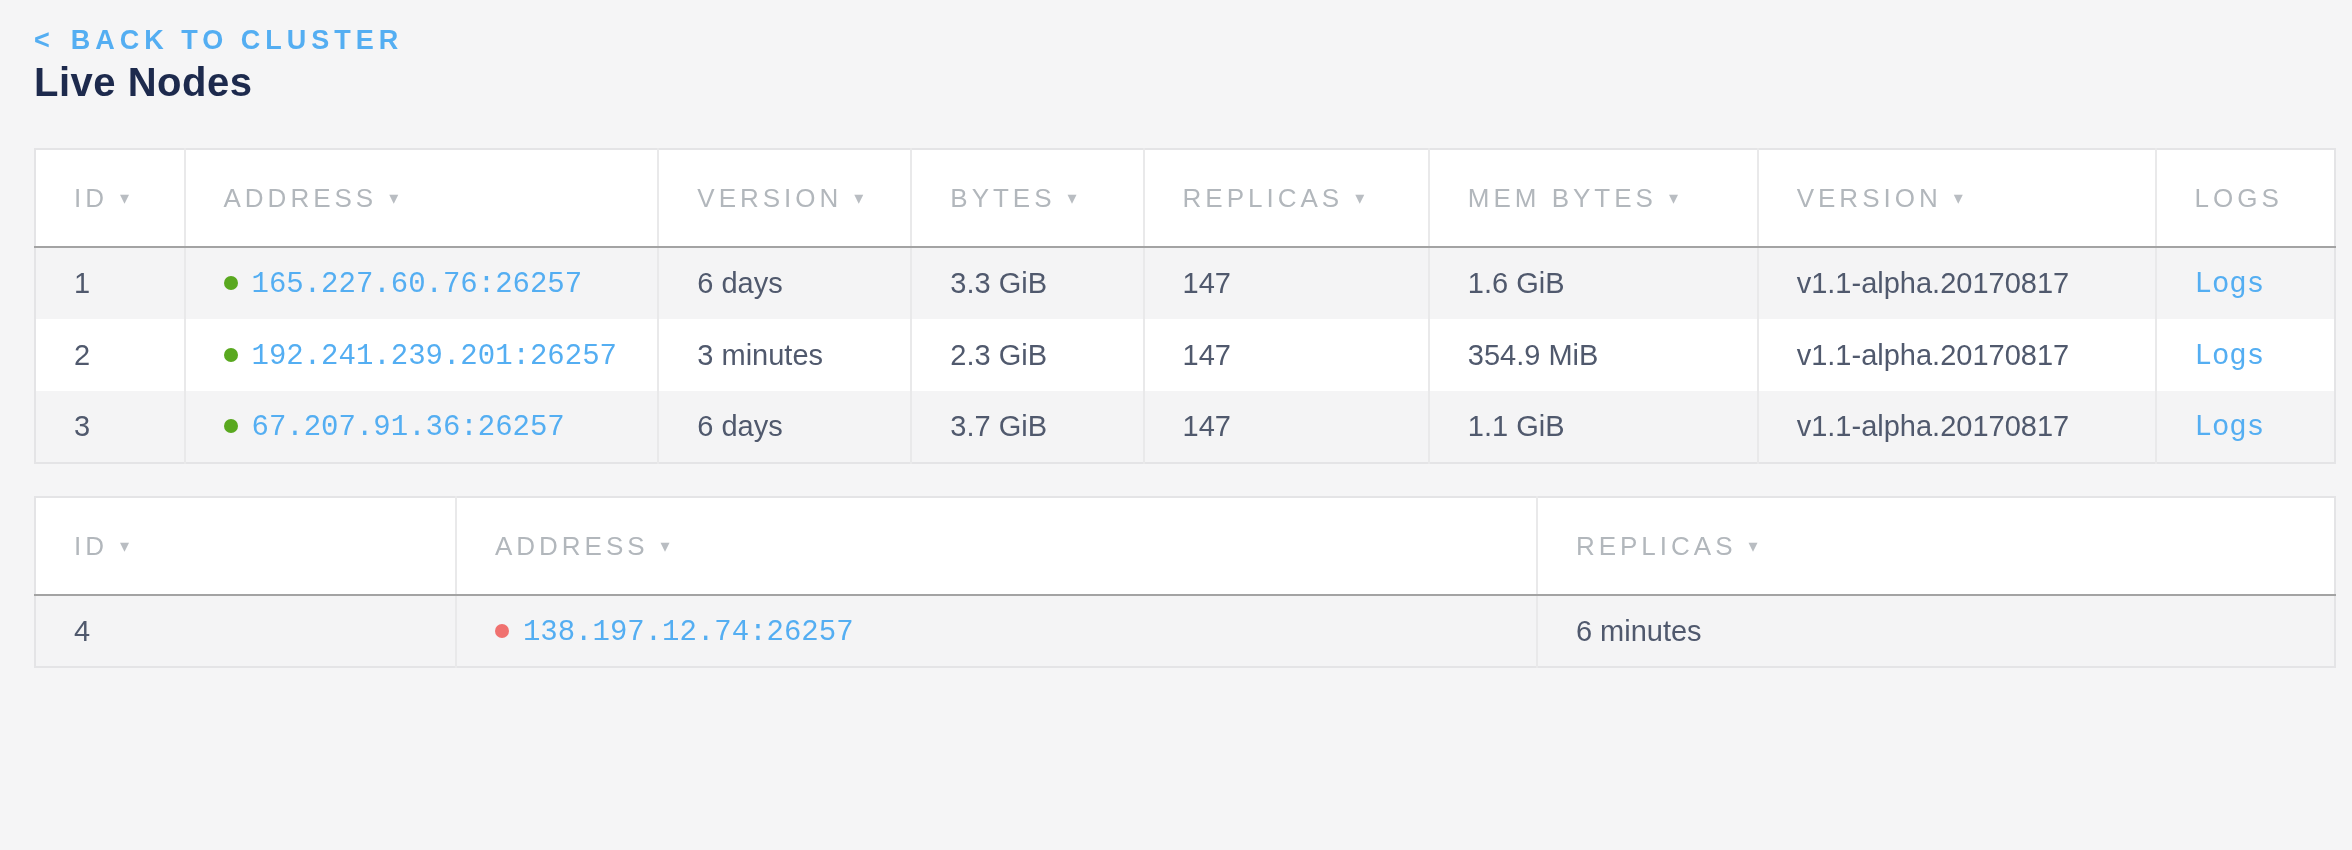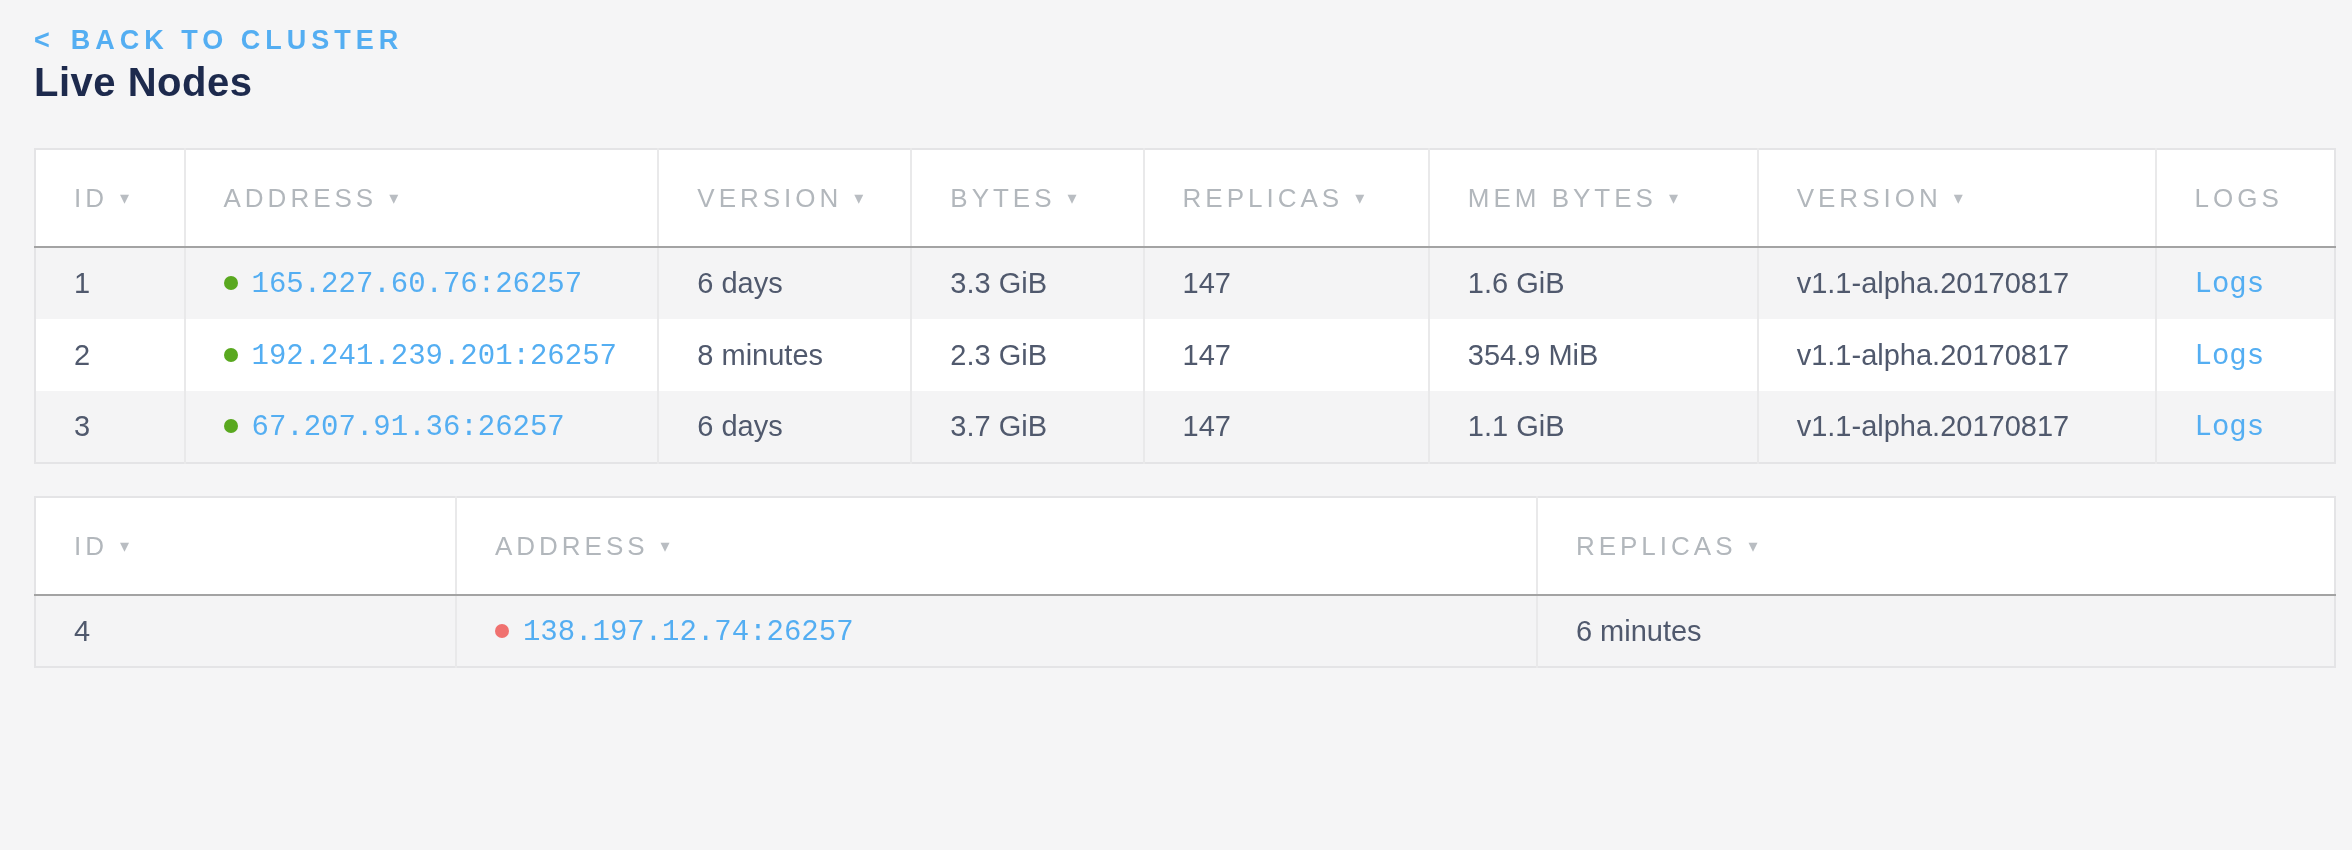--- a/index.html
+++ b/index.html
@@ -168,21 +168,21 @@
         <td>147</td>
         <td>1.6 GiB</td>
         <td>v1.1-alpha.20170817</td>
         <td><a class="table-link">Logs</a></td>
       </tr>
       <tr>
         <td>2</td>
         <td>
           <span class="status-dot live"></span><a class="table-link">192.241.239.201:26257</a>
         </td>
-        <td>8 minutes</td>
+        <td>3 minutes</td>
         <td>2.3 GiB</td>
         <td>147</td>
         <td>354.9 MiB</td>
         <td>v1.1-alpha.20170817</td>
         <td><a class="table-link">Logs</a></td>
       </tr>
       <tr>
         <td>3</td>
         <td>
           <span class="status-dot live"></span><a class="table-link">67.207.91.36:26257</a>

